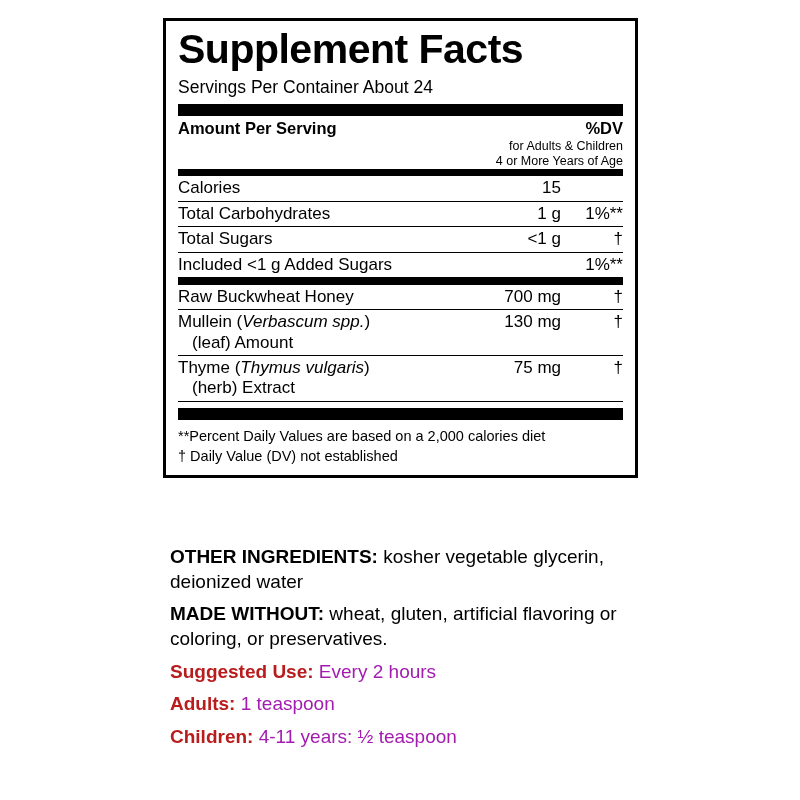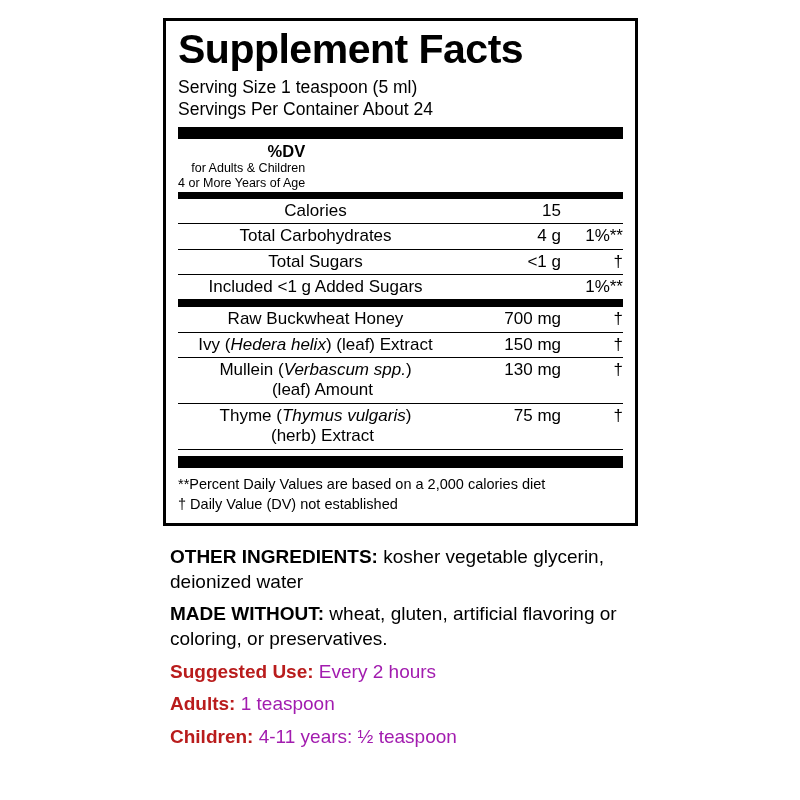--- a/index.html
+++ b/index.html
@@ -86,21 +86,21 @@
     width: 100%;
     border-collapse: collapse;
     font-size: 17px;
   }
   table.nutri td {
     padding: 2px 0 2px 0;
     vertical-align: top;
     border-bottom: 1px solid #000;
     line-height: 1.2;
   }
-  td.c-name { text-align: center; }
+  td.c-name { text-align: left; }
   td.c-amt  { text-align: right; width: 108px; padding-right: 10px; }
   td.c-dv   { text-align: right; width: 62px; }
 
   .indent1 { padding-left: 14px; }
   .indent2 { padding-left: 30px; }
   .indent-sub { padding-left: 14px; }
 
   em { font-style: italic; }
 
   .footnotes {
@@ -129,45 +129,45 @@
 </style>
 </head>
 <body>
 
 <div class="page">
 
   <div class="panel">
 
     <div class="sf-title">Supplement Facts</div>
 
-    <div class="serving-line">Serving Size  1 teaspoon (5 ml)</div>
     <div class="serving-line">Servings Per Container  About 24</div>
 
     <div class="bar-thick"></div>
 
     <div class="amt-row">
+      <div class="amt-left">Amount Per Serving</div>
       <div class="amt-right">
         <div class="dv-label">%DV</div>
         <div class="dv-sub">for Adults &amp; Children</div>
         <div class="dv-sub">4 or More Years of Age</div>
       </div>
     </div>
 
     <div class="bar-med"></div>
 
     <table class="nutri">
       <tbody>
         <tr>
           <td class="c-name">Calories</td>
           <td class="c-amt">15</td>
           <td class="c-dv"></td>
         </tr>
         <tr>
           <td class="c-name">Total Carbohydrates</td>
-          <td class="c-amt">4 g</td>
+          <td class="c-amt">1 g</td>
           <td class="c-dv">1%**</td>
         </tr>
         <tr>
           <td class="c-name indent1">Total Sugars</td>
           <td class="c-amt">&lt;1 g</td>
           <td class="c-dv">†</td>
         </tr>
         <tr>
           <td class="c-name indent2">Included &lt;1 g Added Sugars</td>
           <td class="c-amt"></td>
@@ -176,25 +176,20 @@
       </tbody>
     </table>
 
     <div class="bar-med"></div>
 
     <table class="nutri">
       <tbody>
         <tr>
           <td class="c-name">Raw Buckwheat Honey</td>
           <td class="c-amt">700 mg</td>
-          <td class="c-dv">†</td>
-        </tr>
-        <tr>
-          <td class="c-name"><span>Ivy (</span><em>Hedera helix</em><span>) (leaf) Extract</span></td>
-          <td class="c-amt">150 mg</td>
           <td class="c-dv">†</td>
         </tr>
         <tr>
           <td class="c-name">
             <span>Mullein (</span><em>Verbascum spp.</em><span>)</span>
             <div class="indent-sub">(leaf) Amount</div>
           </td>
           <td class="c-amt">130 mg</td>
           <td class="c-dv">†</td>
         </tr>

